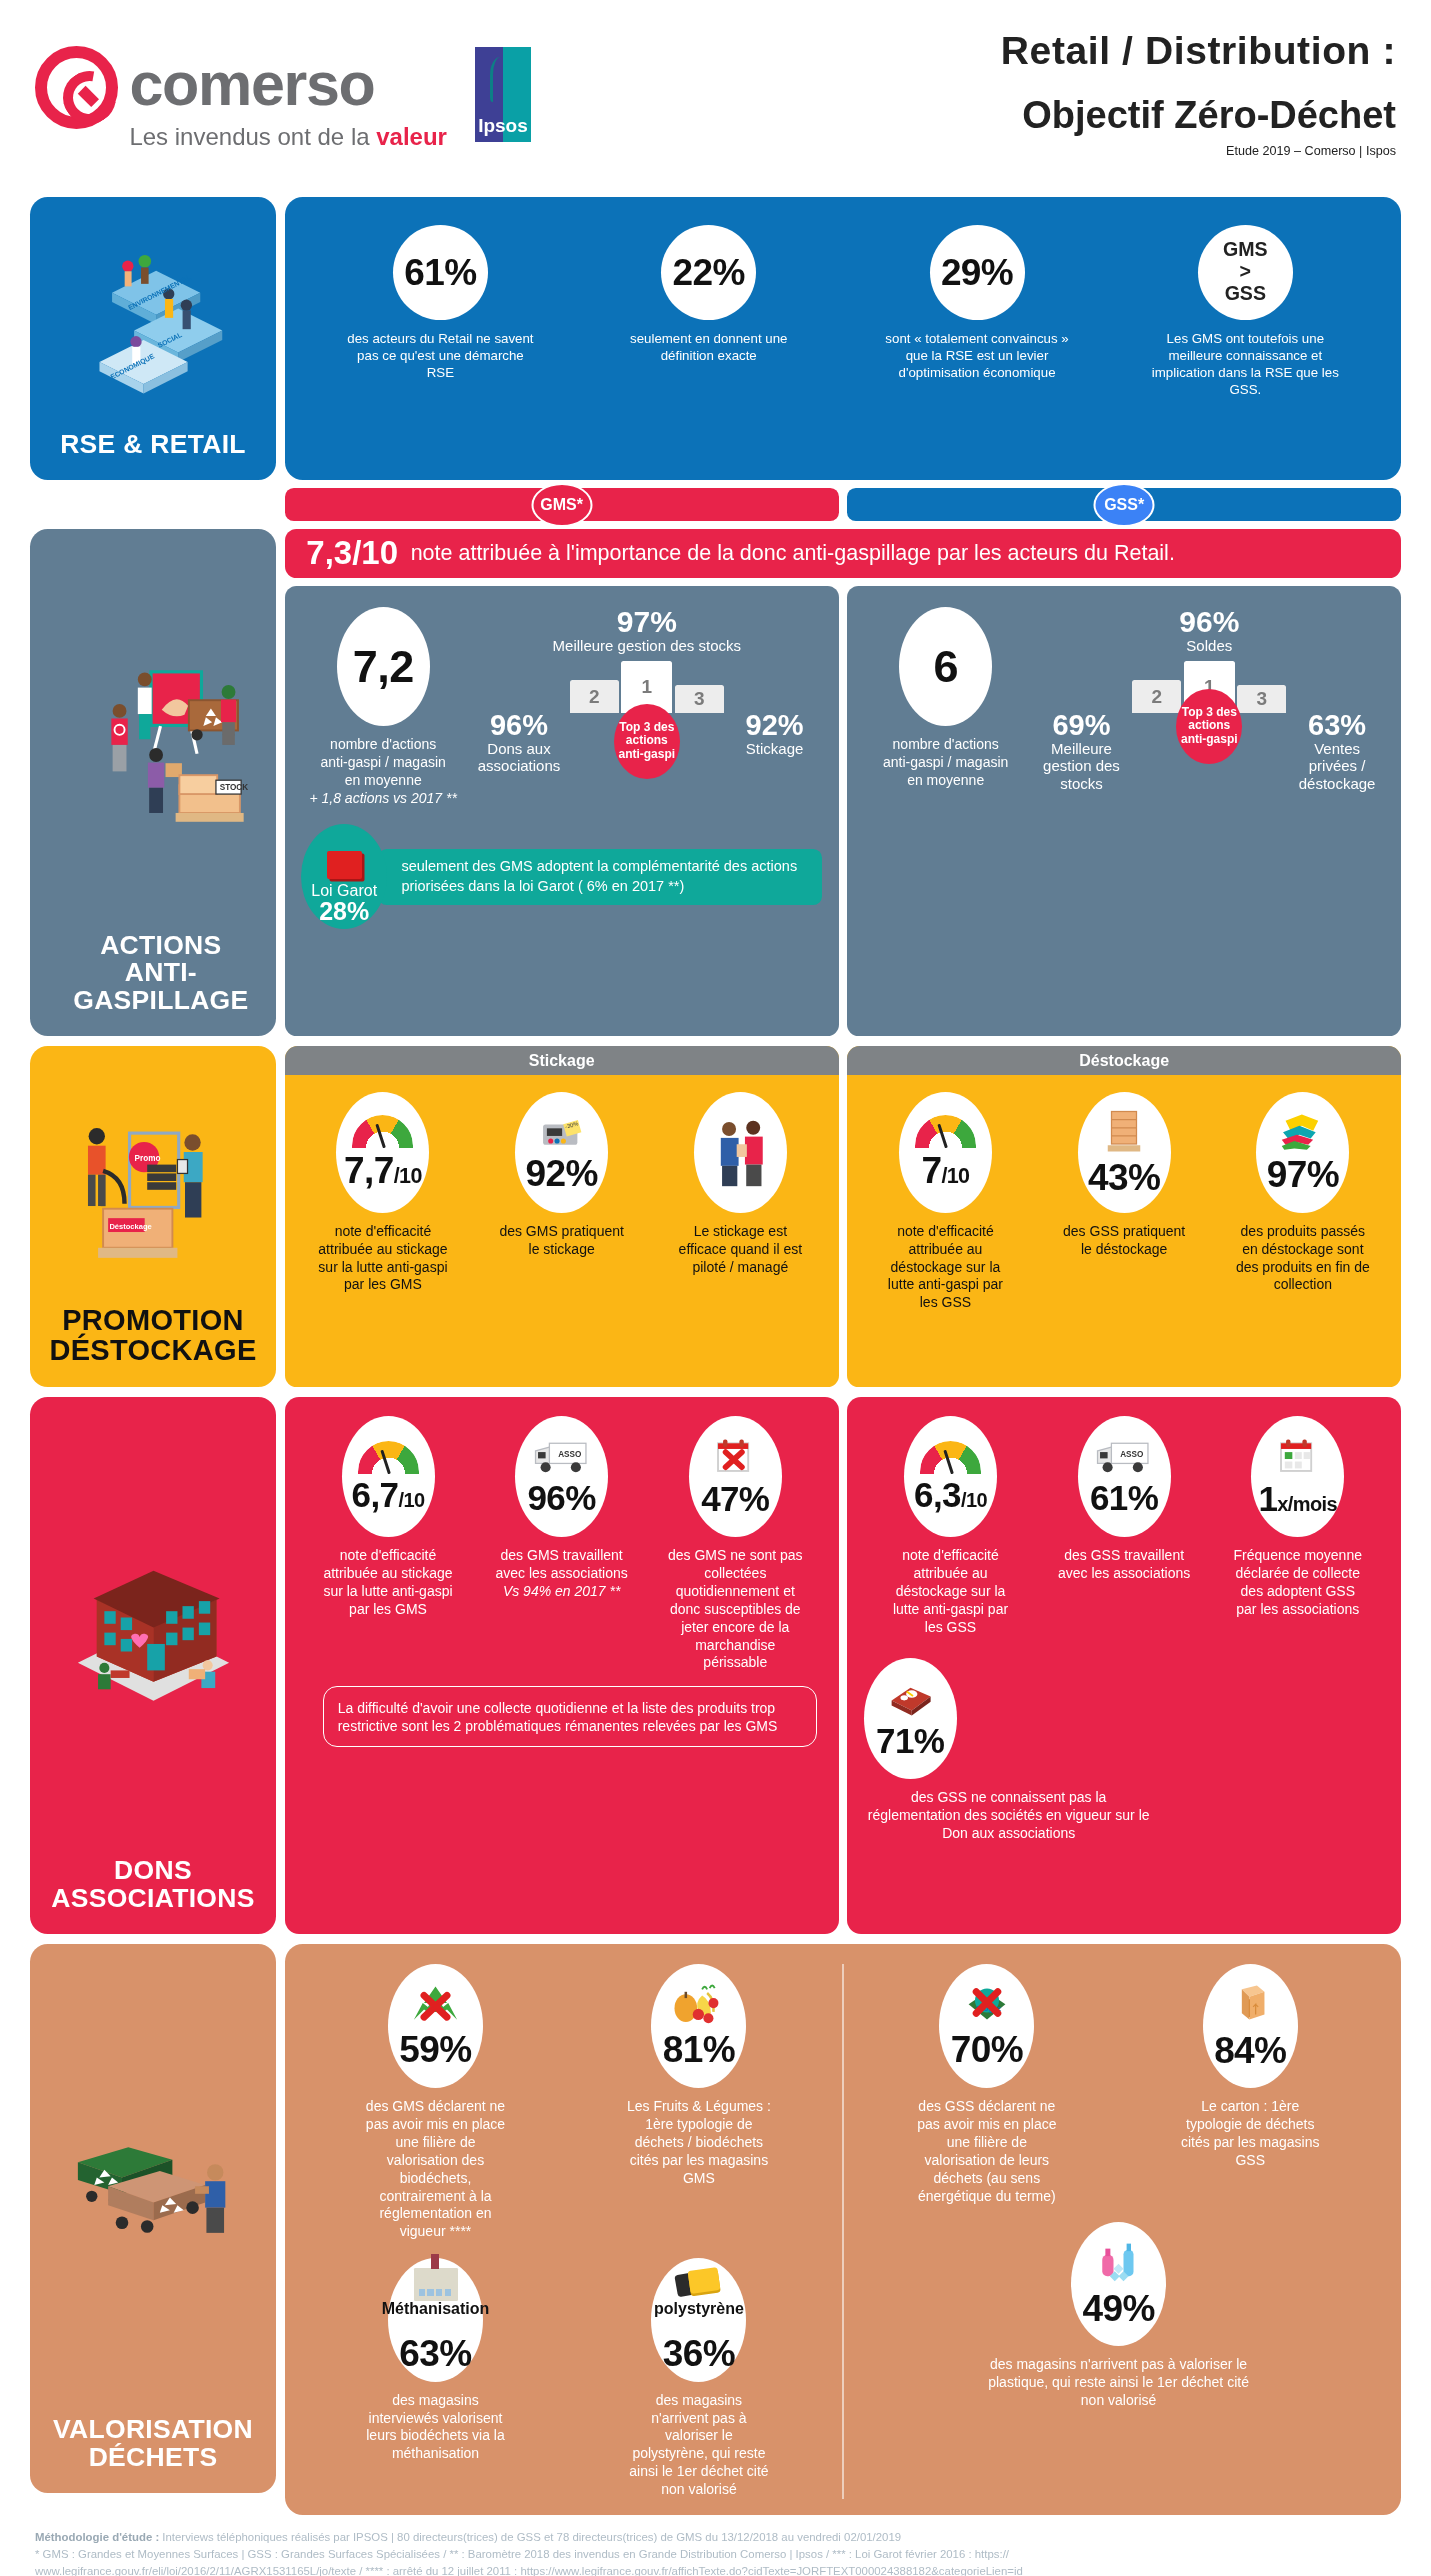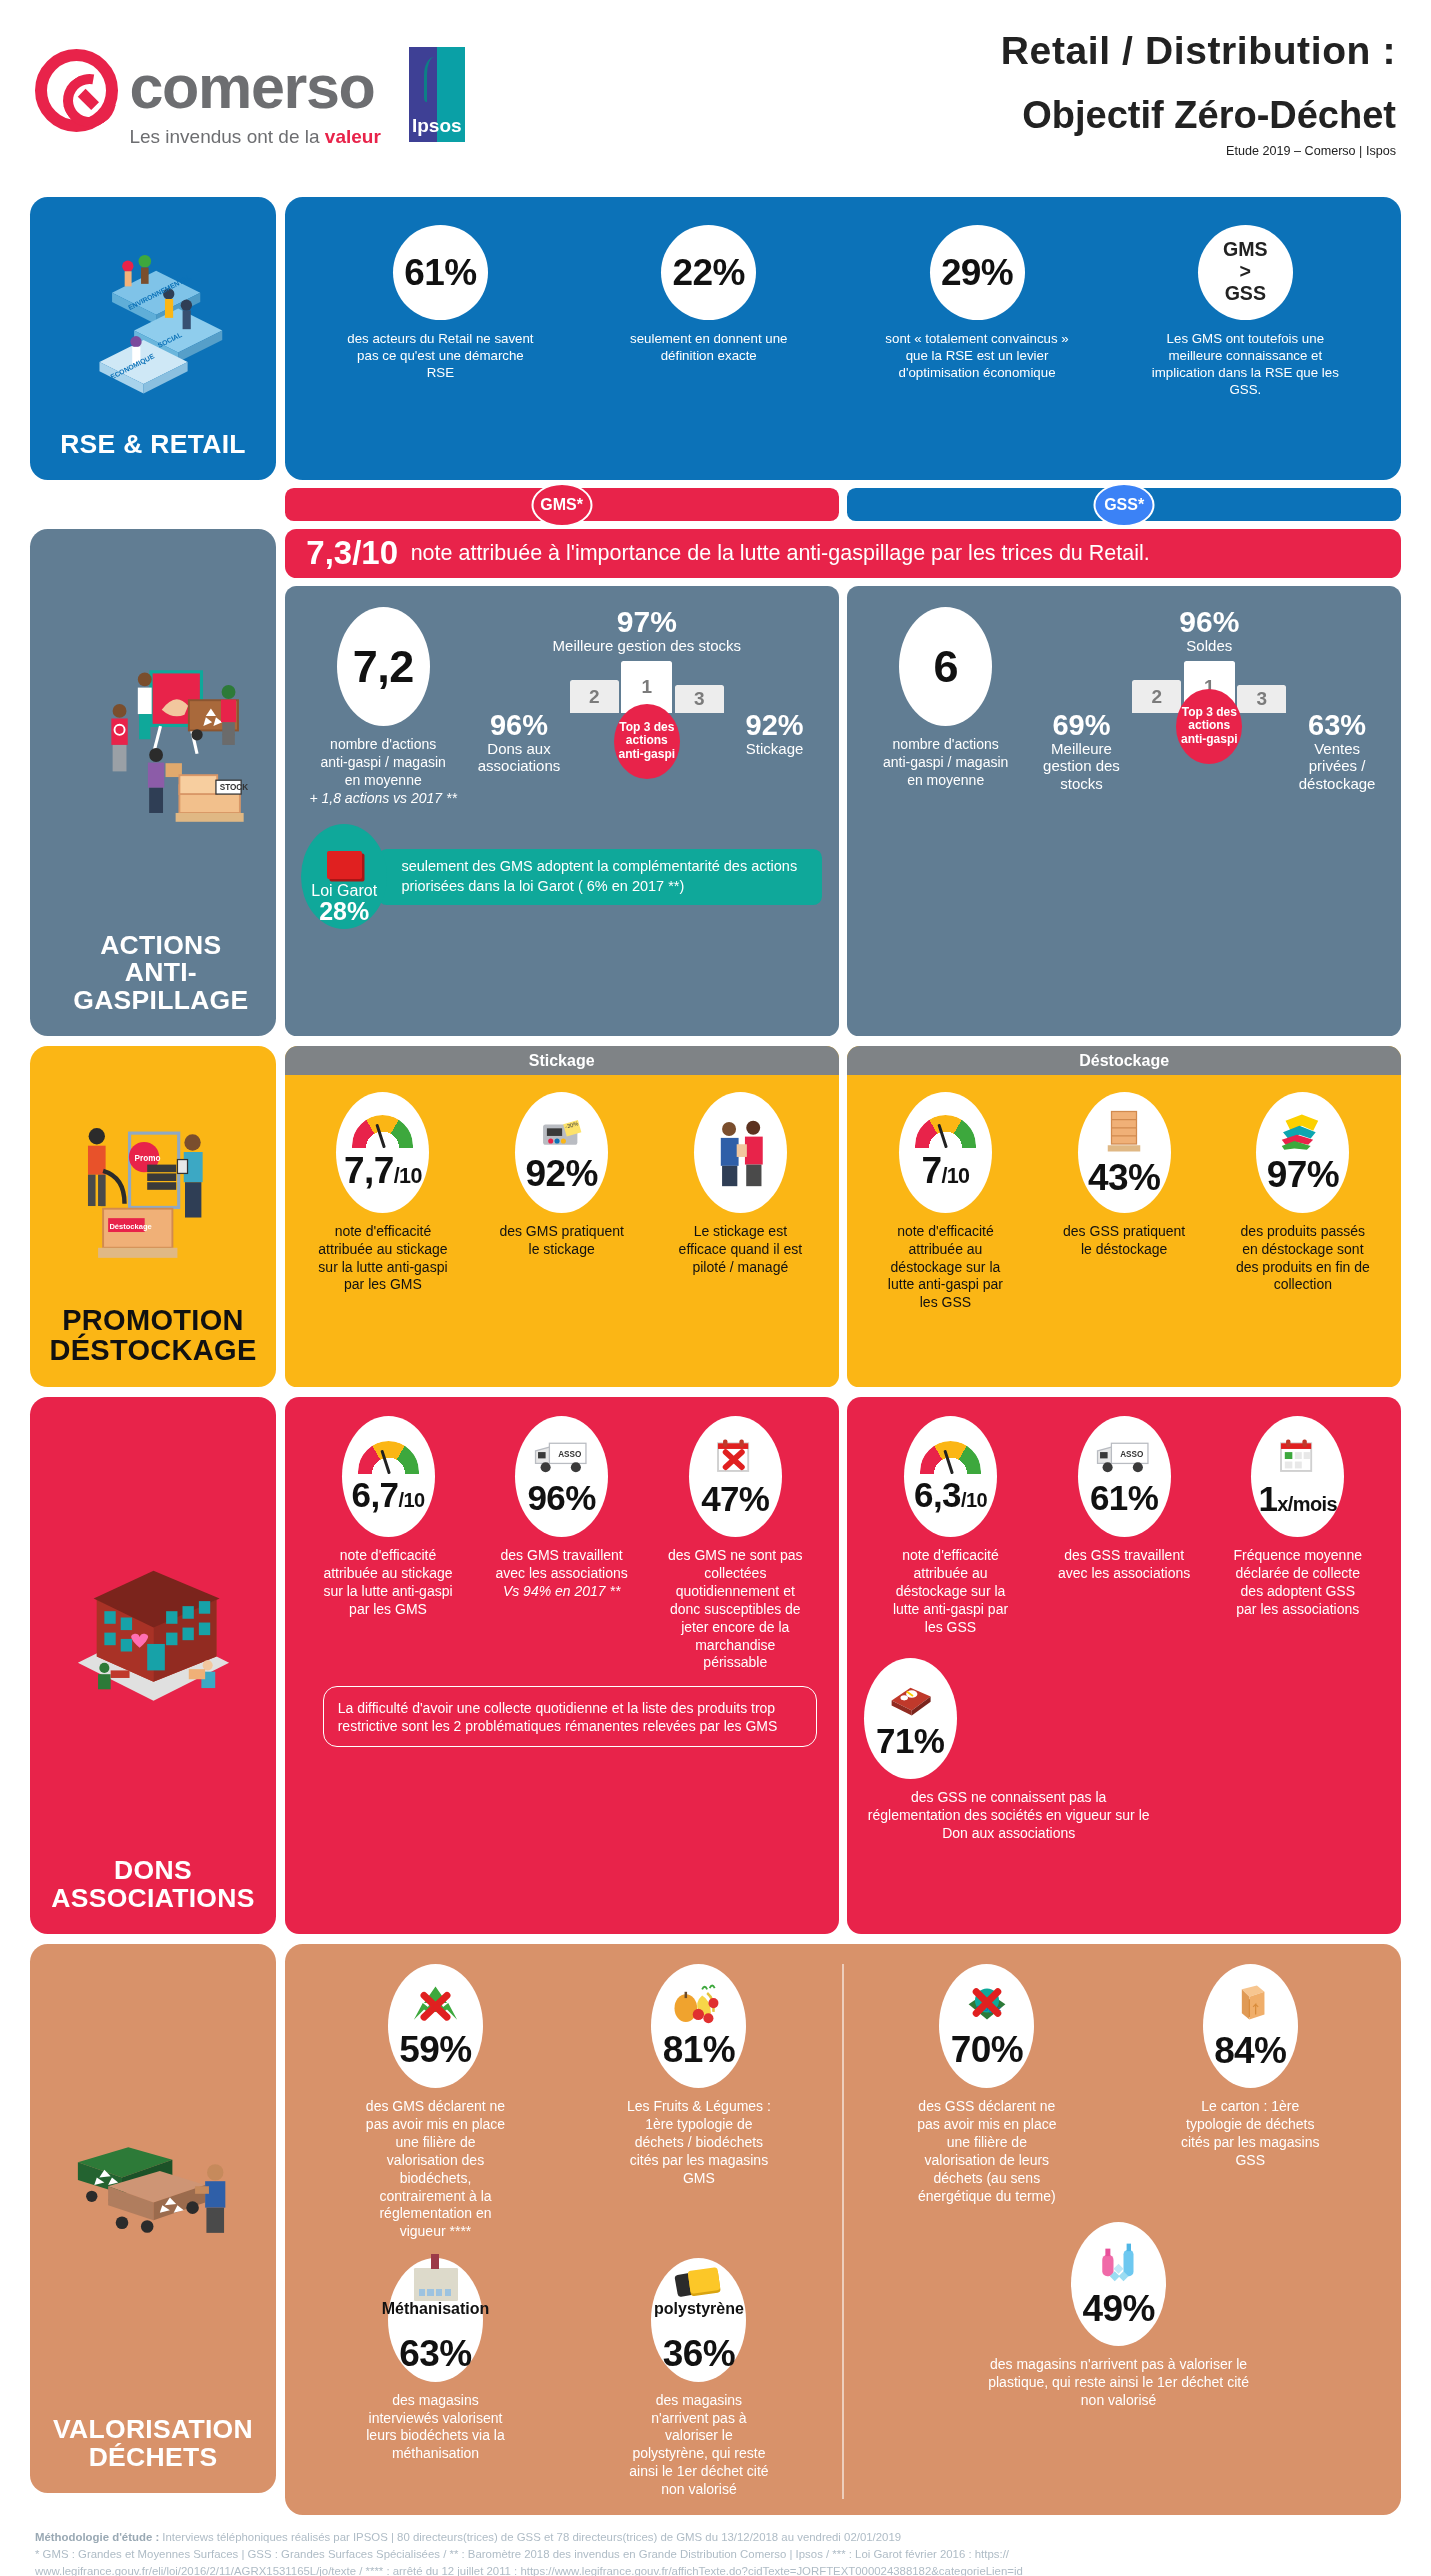--- a/index.html
+++ b/index.html
@@ -19,21 +19,21 @@
               position:relative; flex:0 0 auto; margin-top:8.8px;}
   .logo-mark:after{
     content:""; position:absolute; left:16.4px; top:12.6px; width:33px; height:33px;
     border:10.7px solid #E8234A; border-radius:50%; border-right-color:transparent;
     transform:rotate(-35deg);
   }
   .logo-mark .tail{ position:absolute; left:32px; top:33px; width:19px; height:10.7px; background:#E8234A;
                     transform:rotate(45deg); }
   .logo-text{ padding-top:19px; }
   .logo-word{ font-size:61px; font-weight:bold; color:#6D6E71; letter-spacing:-1.3px; line-height:0.9; }
-  .logo-tag{ font-size:19px; color:#6D6E71; margin-top:12px; }
+  .logo-tag{ font-size:24px; color:#6D6E71; margin-top:12px; }
   .logo-tag .hl{ color:#E8234A; font-weight:bold; }
 
   .ipsos{ width:56px; height:95px; margin:0 21.5px 0 28px; display:flex; position:relative; }
   .ipsos .l{ width:50%; background:#3E4095; } .ipsos .r{ width:50%; background:#0AA0A6; }
   .ipsos .face{ position:absolute; left:15px; top:10px; width:26.5px; height:45px;
                 border-left:3.8px solid #0d7f86; border-radius:40% 60% 30% 10%; }
   .ipsos .nm{ position:absolute; bottom:5px; left:0; width:100%; text-align:center;
               color:#fff; font-size:19px; font-weight:bold; }
 
   .title-block{ margin-left:auto; text-align:right; }
@@ -361,21 +361,21 @@
     <div class="cap">
       <div>ACTIONS</div>
       <div>ANTI-</div>
       <div>GASPILLAGE</div>
     </div>
   </div>
 
   <div class="aag-right">
     <div class="note-banner">
       <div class="big">7,3/10</div>
-      <div class="txt">note attribuée à l'importance de la lutte anti-gaspillage par les trices du Retail.</div>
+      <div class="txt">note attribuée à l'importance de la donc anti-gaspillage par les acteurs du Retail.</div>
     </div>
 
     <div class="aag-cols">
 
       <div class="aag-col">
         <div class="aag-top">
           <div class="aag-left">
             <div class="bub">
                 <div class="num">7,2</div>
               </div>

